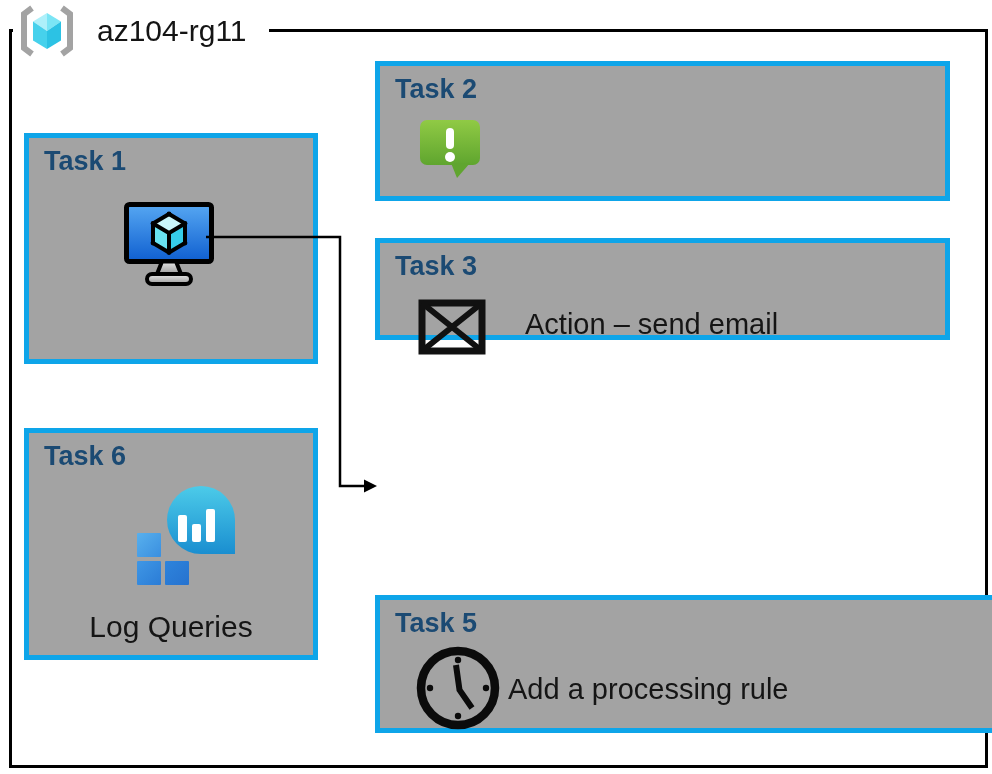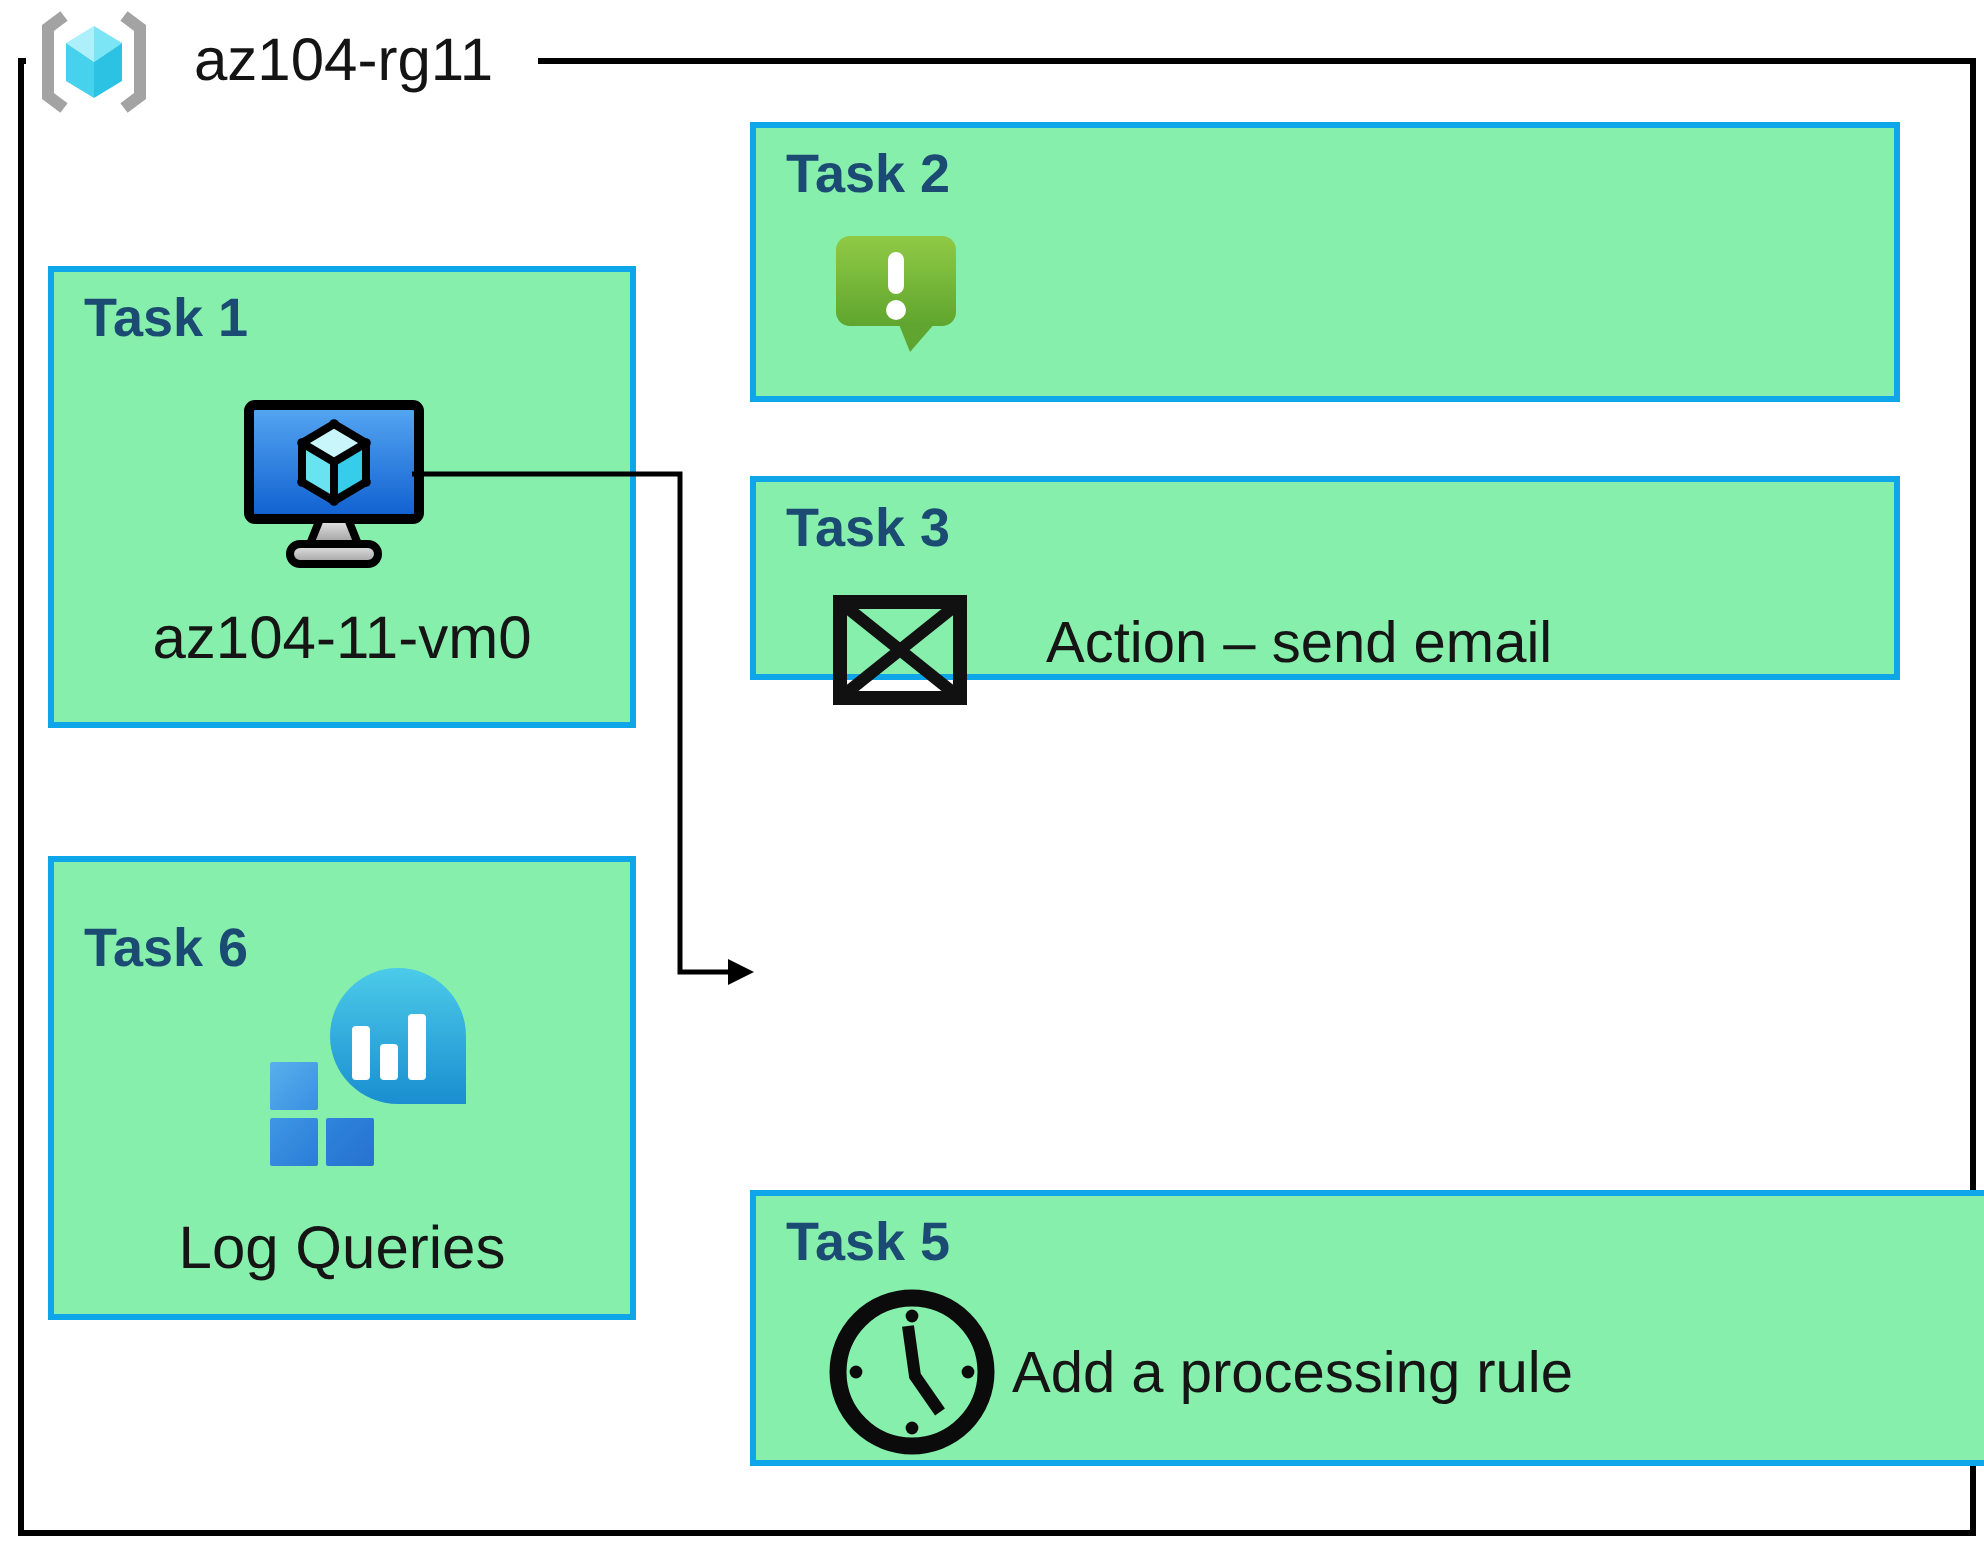--- a/index.html
+++ b/index.html
@@ -10,21 +10,21 @@
   .rg-border{position:absolute;left:9px;top:29px;width:979px;height:739px;
              border:3px solid #000;box-sizing:border-box;}
 
   
   .rg-header{position:absolute;left:13px;top:2px;height:58px;z-index:4;
              background:#ffffff;display:flex;align-items:center;gap:18px;
              padding:0 22px 0 2px;}
   .rg-title{font-size:30px;color:#141414;white-space:nowrap;}
 
   
-  .card{position:absolute;background:#86efac;border:3px solid #0ea5e9;
+  .card{position:absolute;background:#a3a3a3;border:5px solid #0ea5e9;
         box-sizing:border-box;z-index:2;}
   .card-t1{left:24px;top:133px;width:294px;height:231px;}
   .card-t6{left:24px;top:428px;width:294px;height:232px;}
   .card-t2{left:375px;top:61px;width:575px;height:140px;}
   .card-t3{left:375px;top:238px;width:575px;height:102px;}
   .card-t4{left:375px;top:415px;width:575px;height:140px;}
   .card-t5{left:375px;top:595px;width:641px;height:138px;}
 
   .heading{position:absolute;left:15px;top:8px;font-size:27px;font-weight:700;
            color:#1b4a73;white-space:nowrap;}
@@ -91,21 +91,20 @@
       <path d="M46 32 L30 22.5 M46 32 L62 22.5 M46 32 L46 51.5" stroke="#000" stroke-width="4"></path>
       <circle cx="46" cy="13" r="2.4" fill="#000"></circle>
         <circle cx="62" cy="22.5" r="2.4" fill="#000"></circle>
       <circle cx="62" cy="42" r="2.4" fill="#000"></circle>
         <circle cx="46" cy="51.5" r="2.4" fill="#000"></circle>
       <circle cx="30" cy="42" r="2.4" fill="#000"></circle>
         <circle cx="30" cy="22.5" r="2.4" fill="#000"></circle>
       <polygon points="39,60.5 53,60.5 58,73 34,73" fill="url(#stg)" stroke="#000" stroke-width="4" stroke-linejoin="round"></polygon>
       <rect x="24" y="73" width="44" height="10" rx="5" fill="url(#stg)" stroke="#000" stroke-width="4"></rect>
     </svg>
-    <span class="center-label" style="top:167px;">az104-11-vm0</span>
   </div>
 
   <div class="card card-t2">
     <span class="heading">Task 2</span>
     <svg class="icon-abs" style="left:38px;top:52px;" width="64" height="66" viewBox="0 0 64 66">
       <defs>
         <linearGradient id="grn" x1="0" y1="0" x2="0" y2="1">
           <stop offset="0" stop-color="#90ca45"></stop>
             <stop offset="1" stop-color="#5fa52e"></stop>
         </linearGradient>
@@ -134,21 +133,21 @@
       <circle cx="42" cy="14" r="3.2" fill="#0b0b0b"></circle>
       <circle cx="70" cy="42" r="3.2" fill="#0b0b0b"></circle>
       <circle cx="42" cy="70" r="3.2" fill="#0b0b0b"></circle>
       <circle cx="14" cy="42" r="3.2" fill="#0b0b0b"></circle>
       <polyline points="40,19 43.5,44 56,62" fill="none" stroke="#0b0b0b" stroke-width="6"></polyline>
     </svg>
     <span class="row-label" style="left:128px;top:72px;">Add a processing rule</span>
   </div>
 
   <div class="card card-t6">
-    <span class="heading" style="top:28px;text-align:right;">Task 6</span>
+    <span class="heading" style="top:8px;text-align:right;">Task 6</span>
     <div class="lq">
       <div class="lq-sq lq-sq1"></div>
       <div class="lq-sq lq-sq2"></div>
       <div class="lq-sq lq-sq3"></div>
       <div class="lq-blob"></div>
       <div class="lq-bar lq-bar1"></div>
       <div class="lq-bar lq-bar2"></div>
       <div class="lq-bar lq-bar3"></div>
     </div>
     <span class="center-label" style="top:177px;">Log Queries</span>

